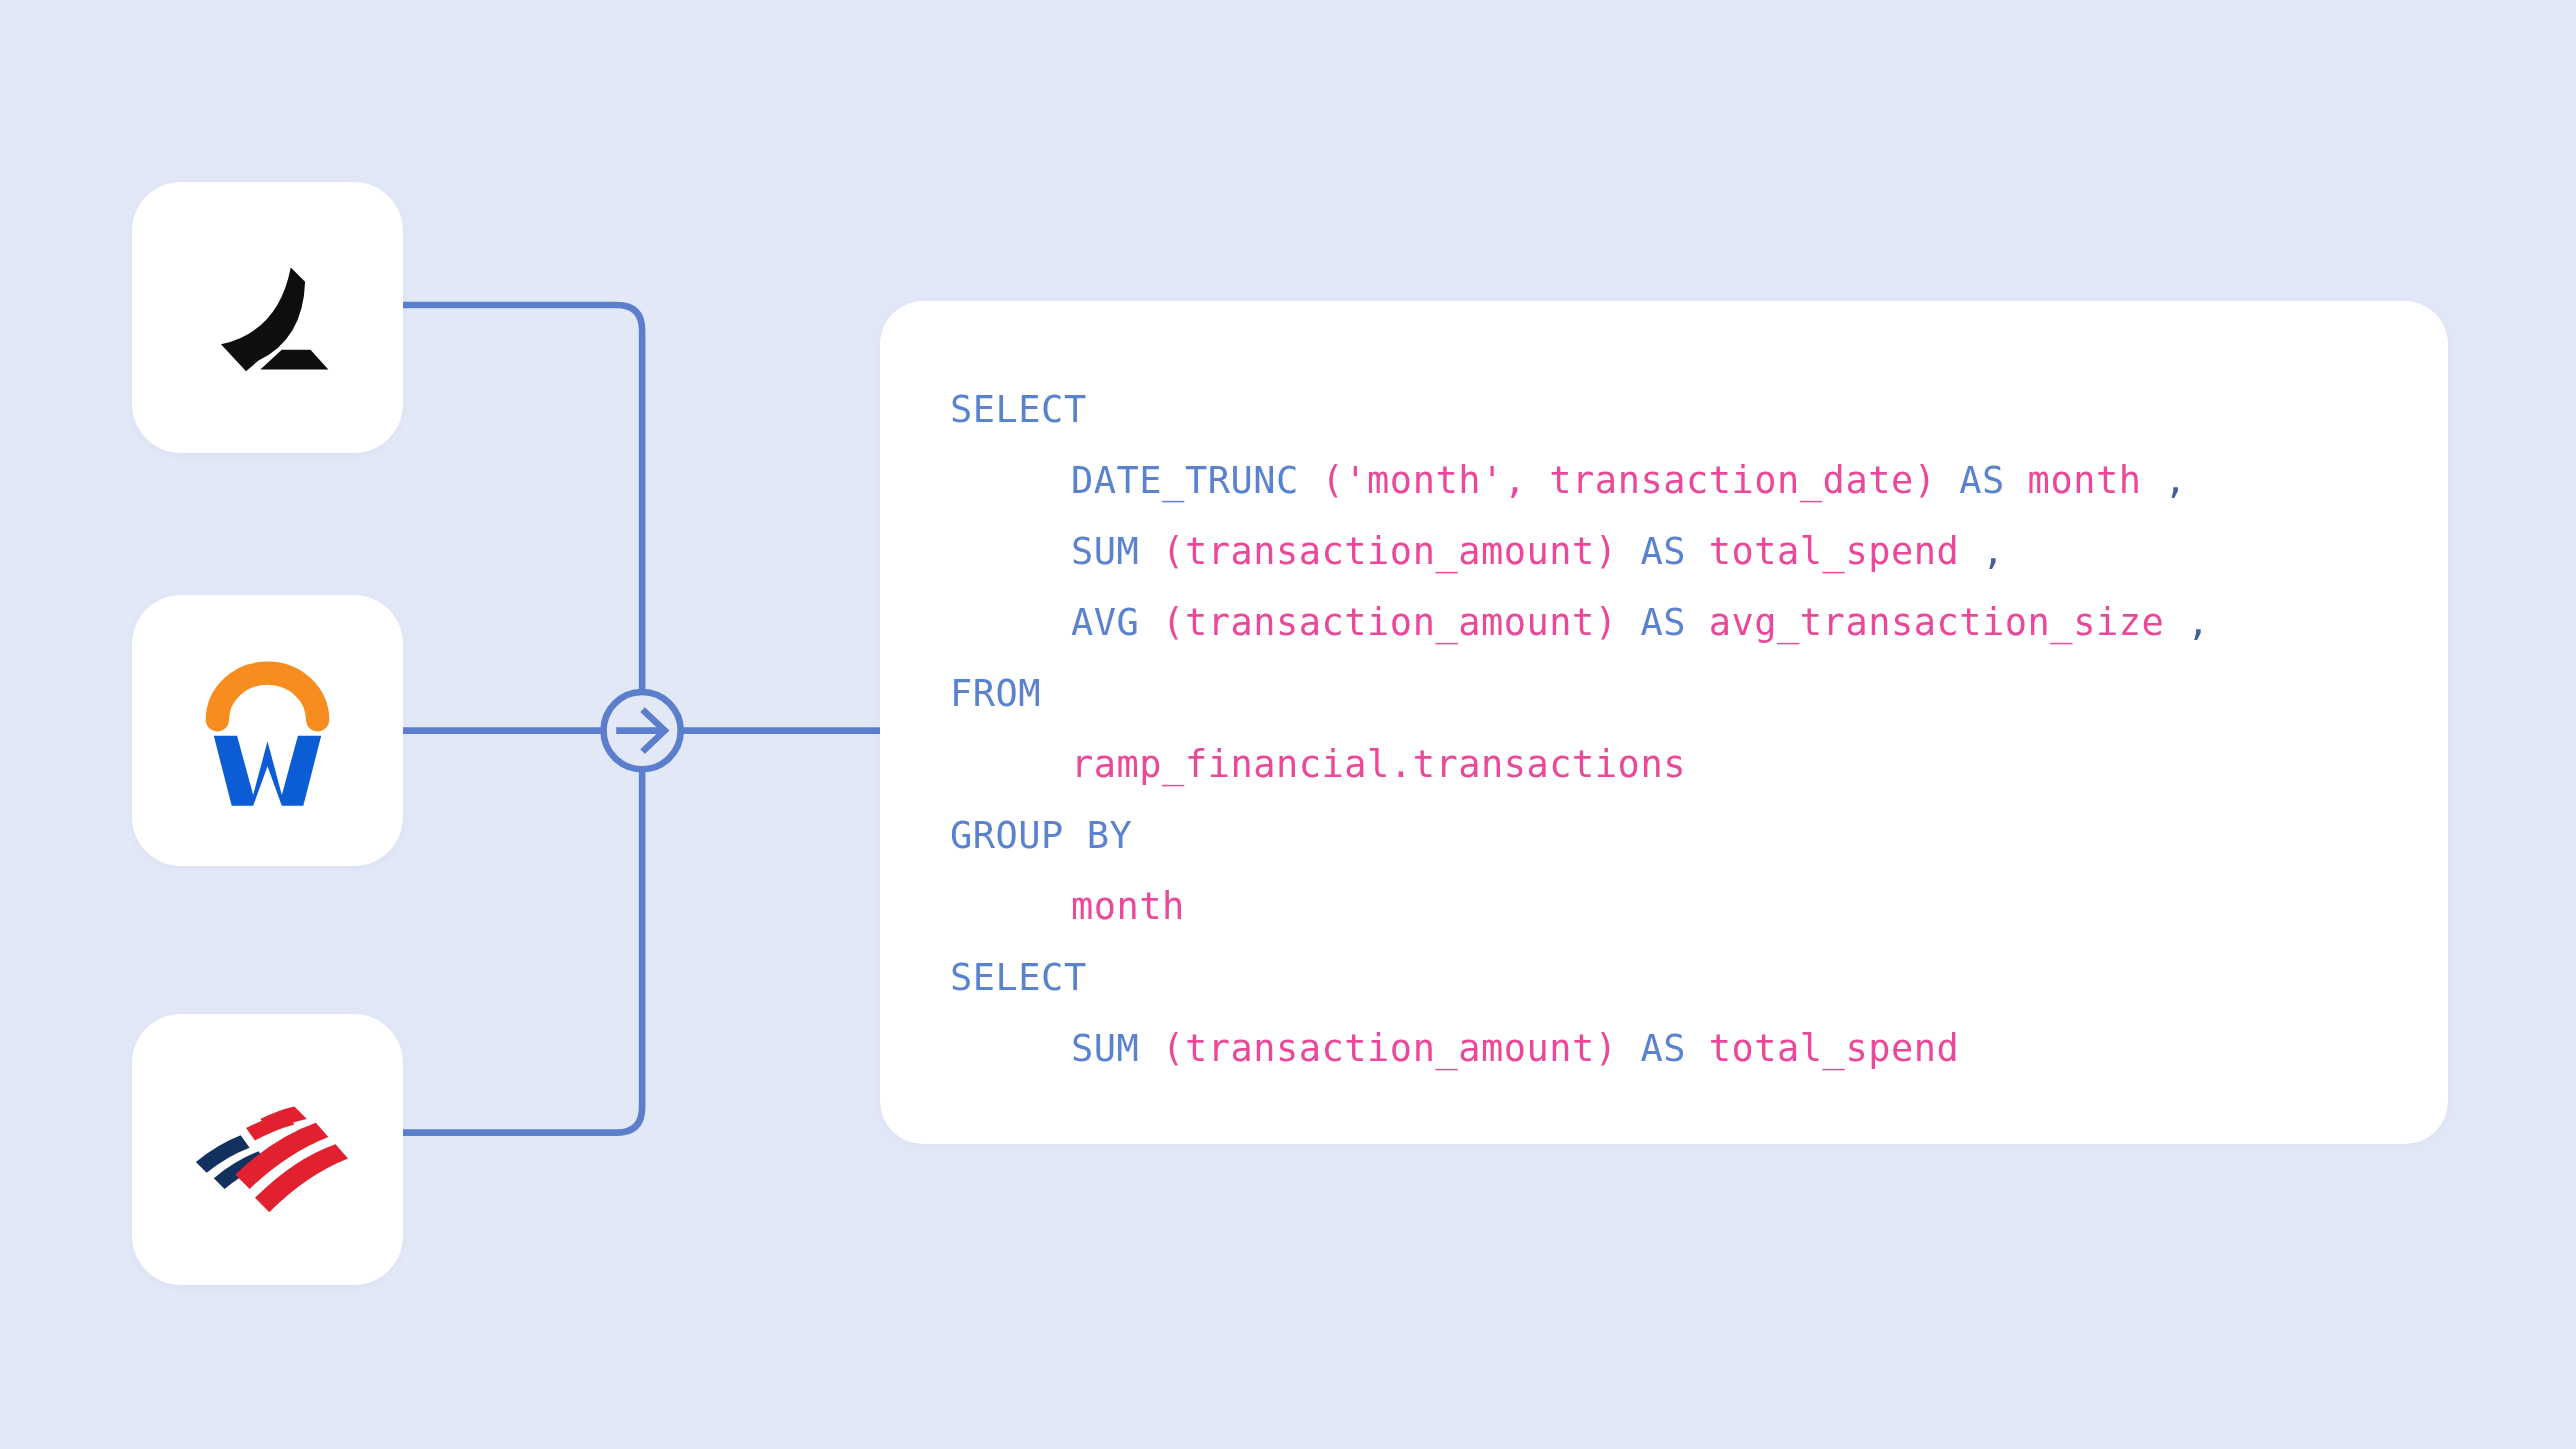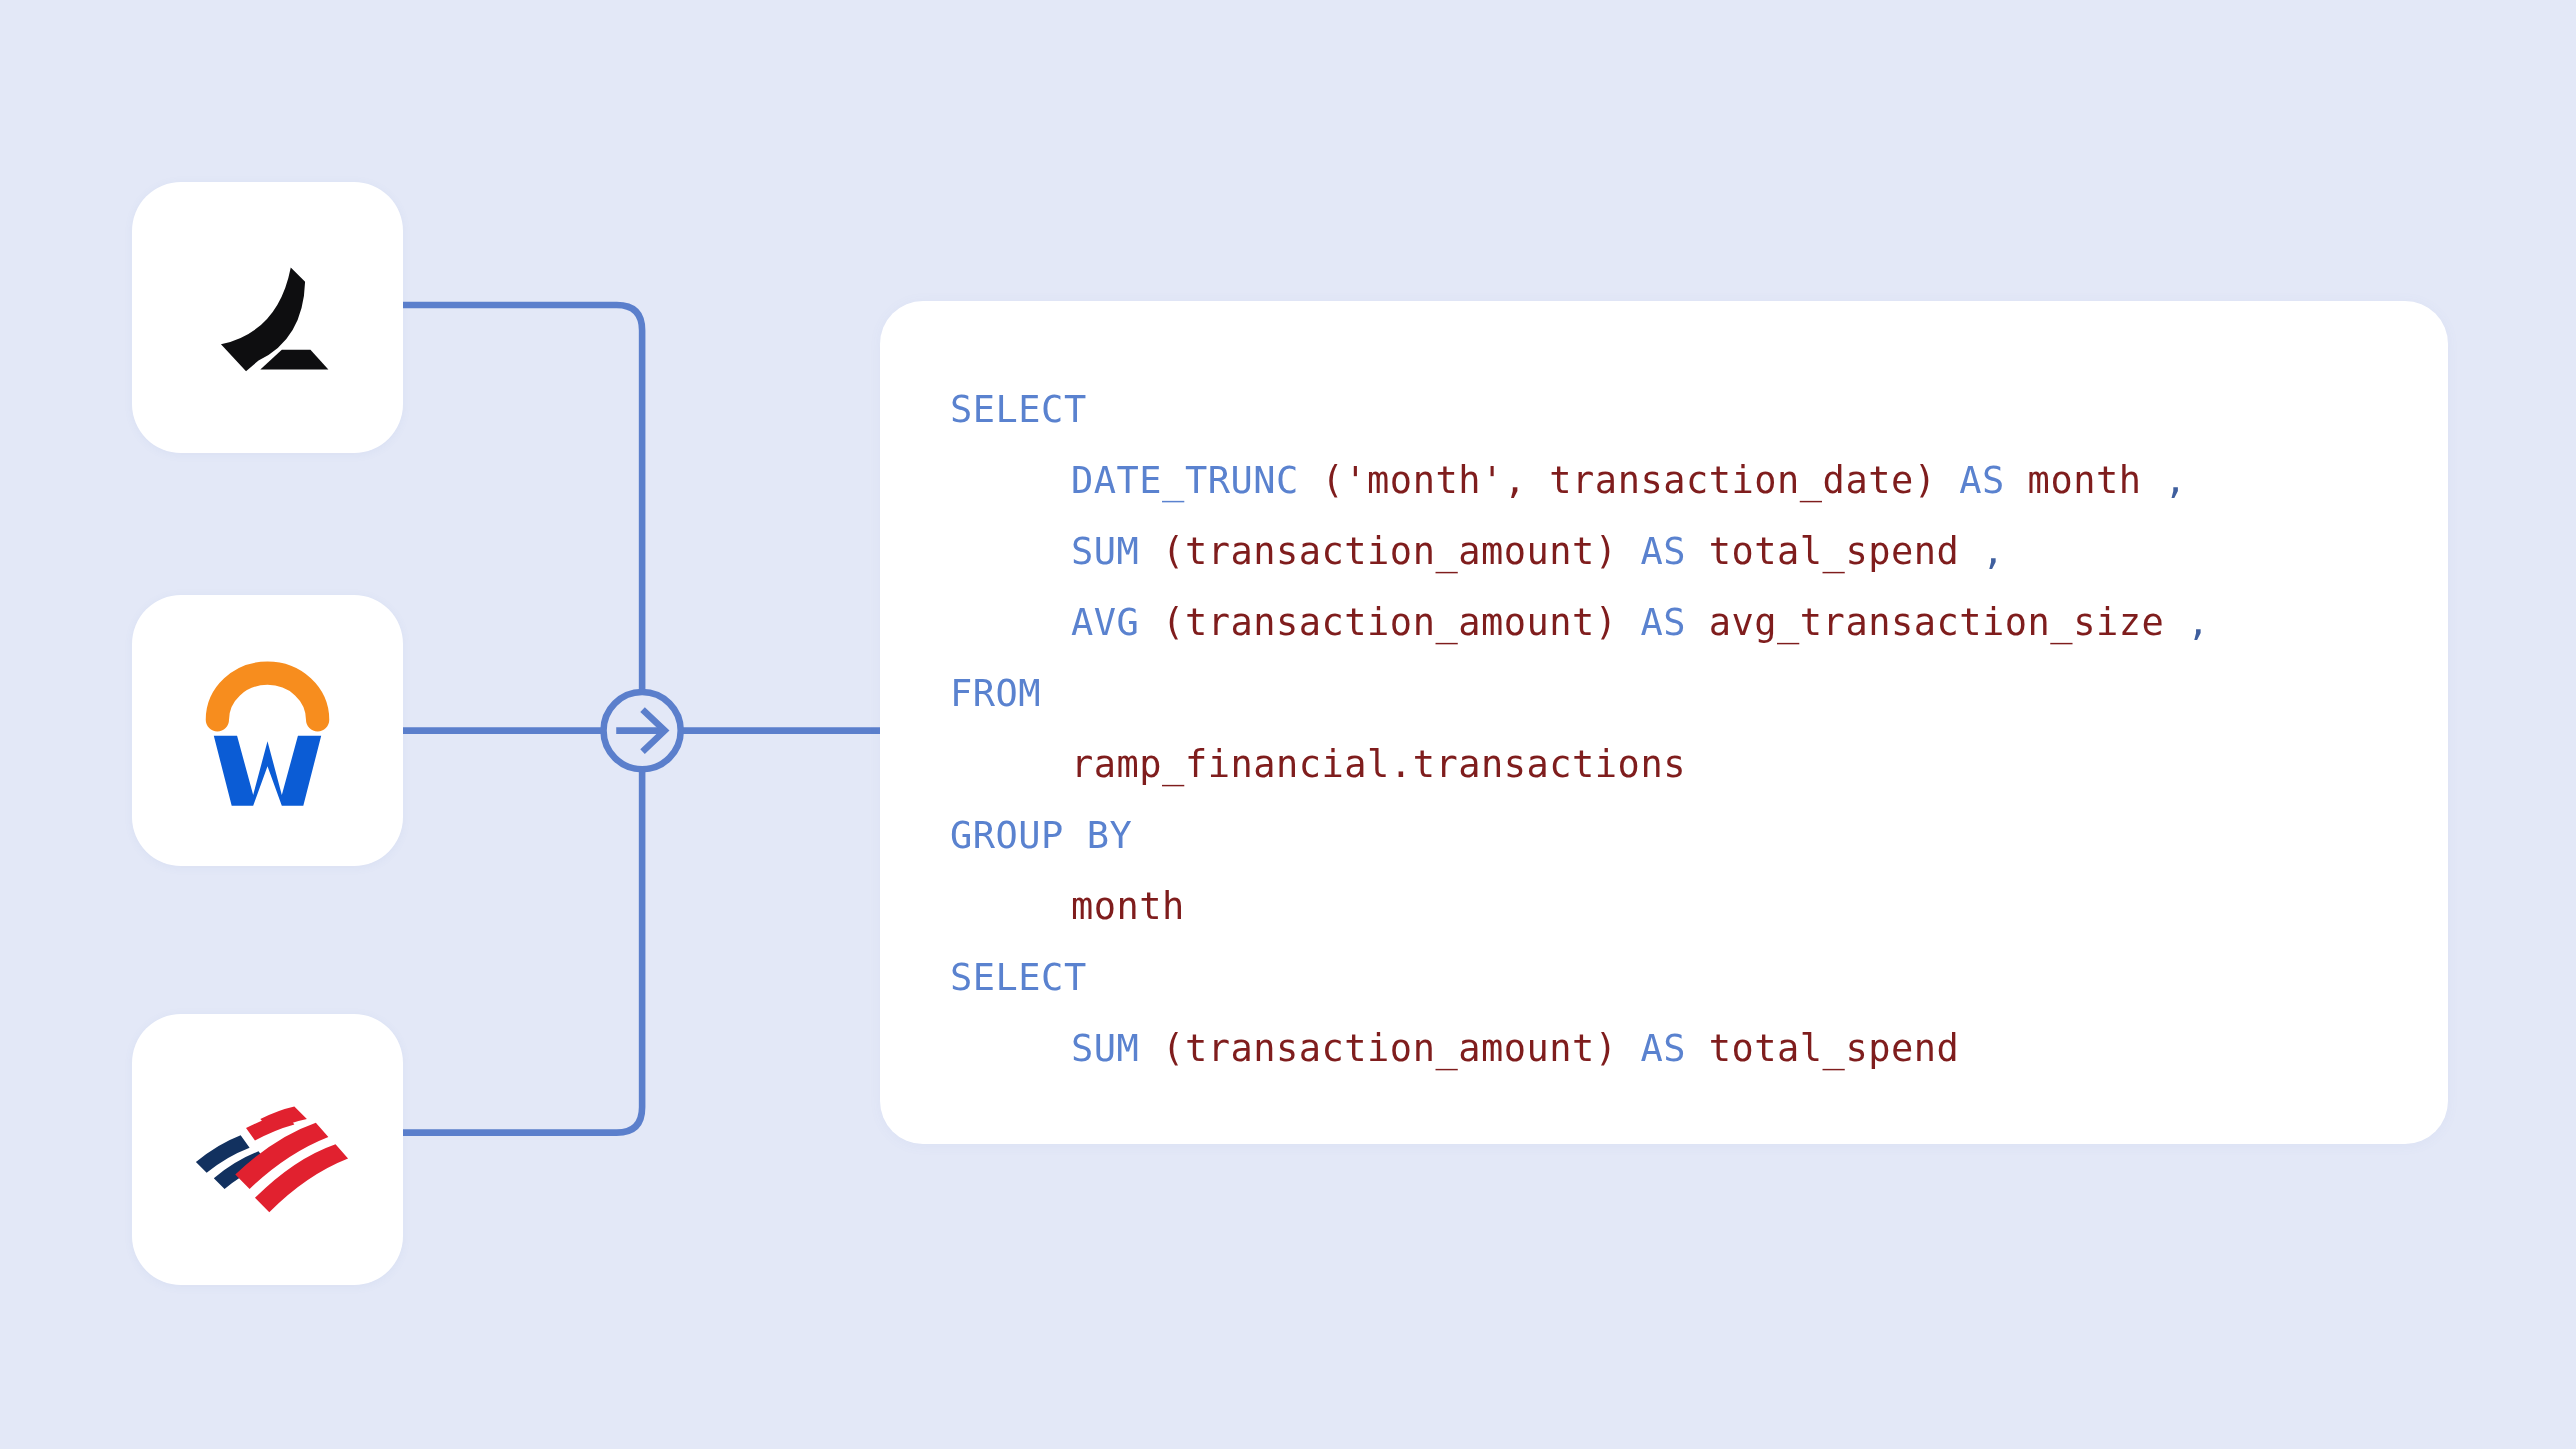--- a/index.html
+++ b/index.html
@@ -75,21 +75,21 @@
     font-family: "DejaVu Sans Mono", "Liberation Mono", monospace;
     font-size: 37px;
     line-height: 71px;
     white-space: pre;
     letter-spacing: 0.5px;
   }
 
   .ln { display: block; height: 71px; }
   .ind { display: inline-block; width: 121px; }
   .kw  { color: #5a82cf; }
-  .id  { color: #7f1d1d; }
+  .id  { color: #ec4899; }
   .cm  { color: #3f5f9e; }
 </style>
 </head>
 <body>
 
 <div id="stage">
 
   <svg id="connectors" viewBox="0 0 2736 1539" width="2576" height="1449" xmlns="http://www.w3.org/2000/svg" fill="none">
 
     <path d="M 428 324 H 655 Q 682 324 682 351 V 736" stroke="#5b7fcc" stroke-width="7" fill="none"></path>

